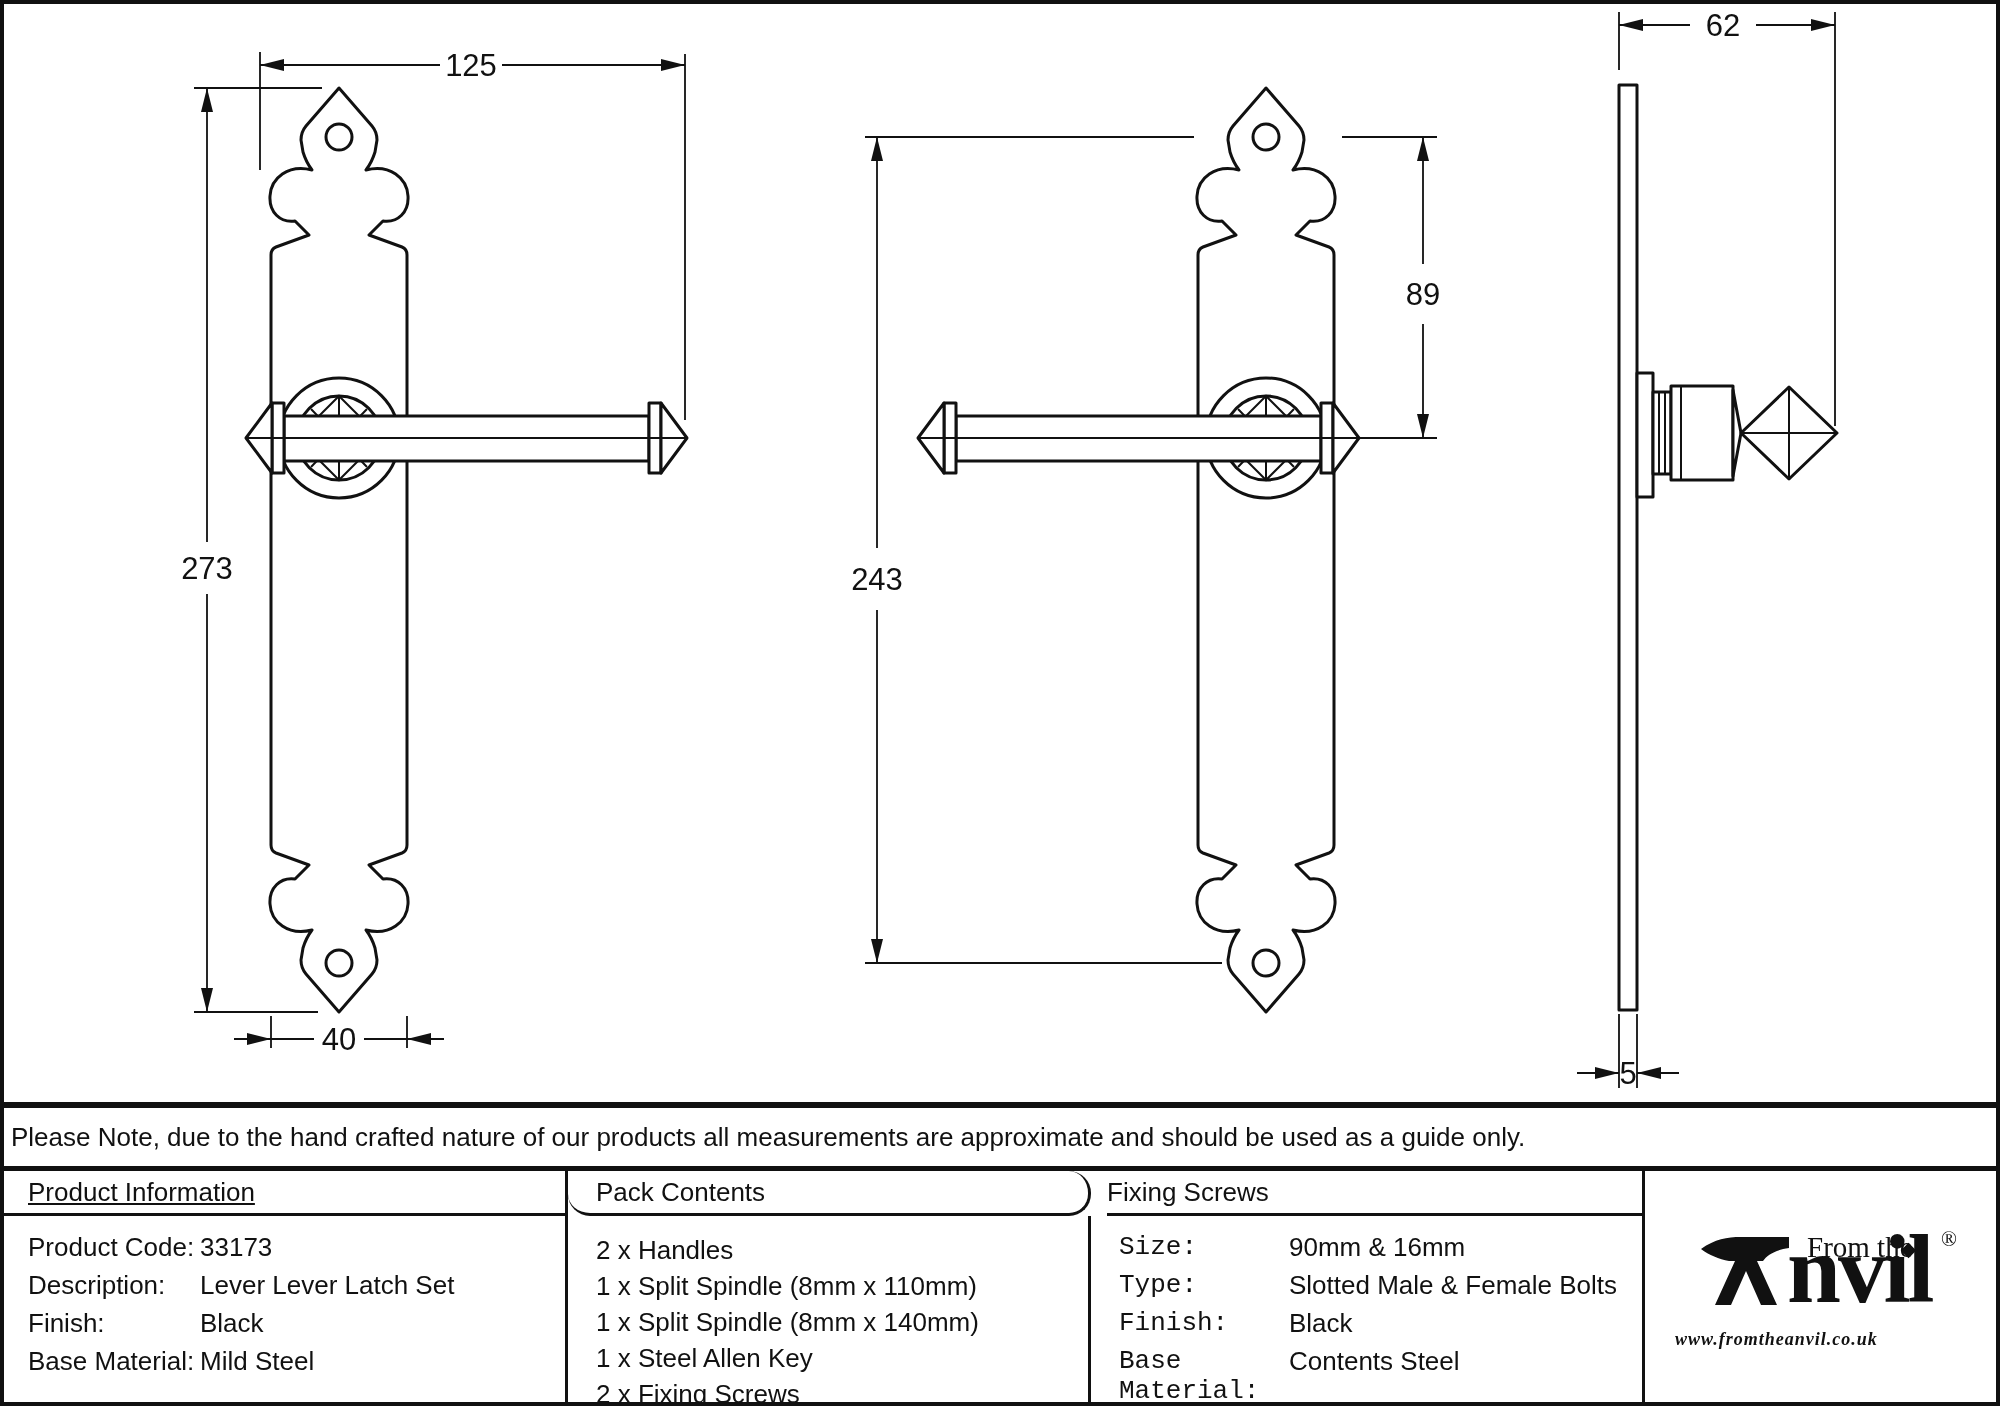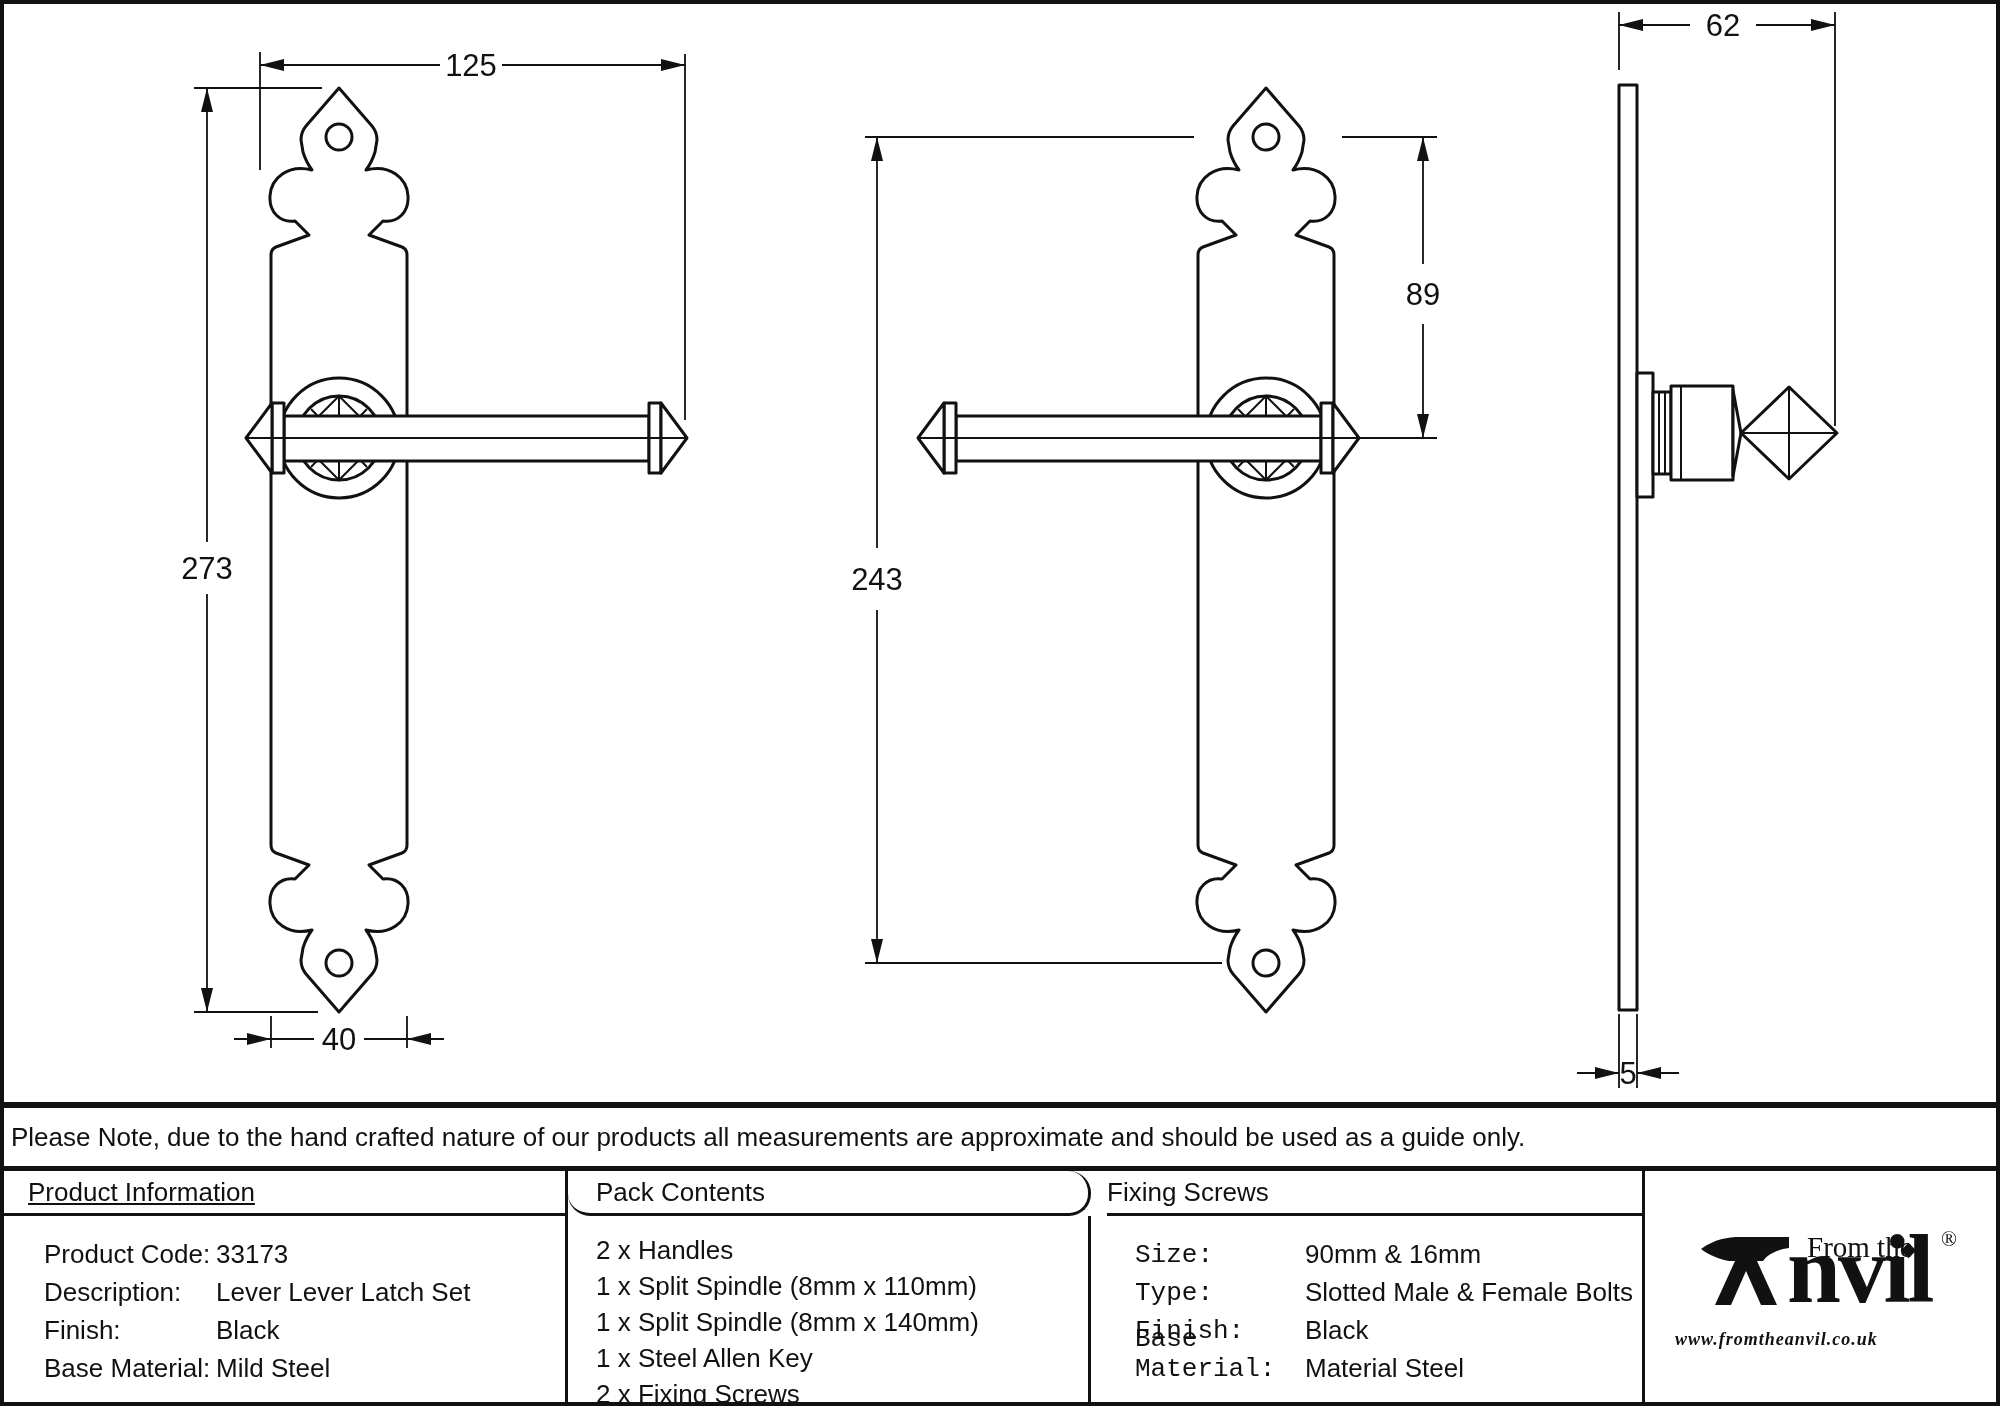--- a/index.html
+++ b/index.html
@@ -27,21 +27,21 @@
   .cell{box-sizing:border-box;}
   .hdr{border-bottom:3px solid #111;font-size:26px;display:flex;align-items:center;}
   .vline{border-right:3px solid #111;}
   .h1{padding-left:24px;text-decoration:underline;}
   .h2{padding-left:28px;border-radius:22px;}
   .h3{margin-left:16px;}
   .body{padding-top:16px;font-size:26px;}
   .b1{padding-left:24px;}
   .b2{padding-left:28px;}
   .b3{padding-left:28px;}
-  .kv{display:flex;height:38px;align-items:flex-end;margin-left:16px;}
+  .kv{display:flex;height:38px;align-items:flex-start;}
   .kv .k1{width:172px;flex:none;}
   .kv .k3{width:170px;flex:none;font-family:Liberation Mono, monospace;}
   .pc-line{height:36px;display:flex;align-items:center;}
 
   
   .logo-cell{grid-column:4;grid-row:1 / 3;position:relative;}
   .anvil-svg{position:absolute;left:56px;top:62px;}
   .from-the{position:absolute;left:162px;top:60px;font-family:"Liberation Serif",serif;font-size:29px;white-space:nowrap;}
   .diamond{position:absolute;left:258px;top:74px;width:11px;height:11px;background:#111;transform:rotate(45deg);}
   .brand-rest{position:absolute;left:142px;top:50px;font-family:"Liberation Serif",serif;font-weight:bold;font-size:97px;line-height:1;letter-spacing:-3px;}
@@ -212,18 +212,18 @@
         <div class="kv">
           <span class="k3">Type:</span>
           <span>Slotted Male &amp; Female Bolts</span>
         </div>
         <div class="kv">
           <span class="k3">Finish:</span>
           <span>Black</span>
         </div>
         <div class="kv">
           <span class="k3">Base Material:</span>
-          <span>Material Steel</span>
+          <span>Contents Steel</span>
         </div>
       </div>
     </div>
   </div>
 </div>
 
 </body></html>

